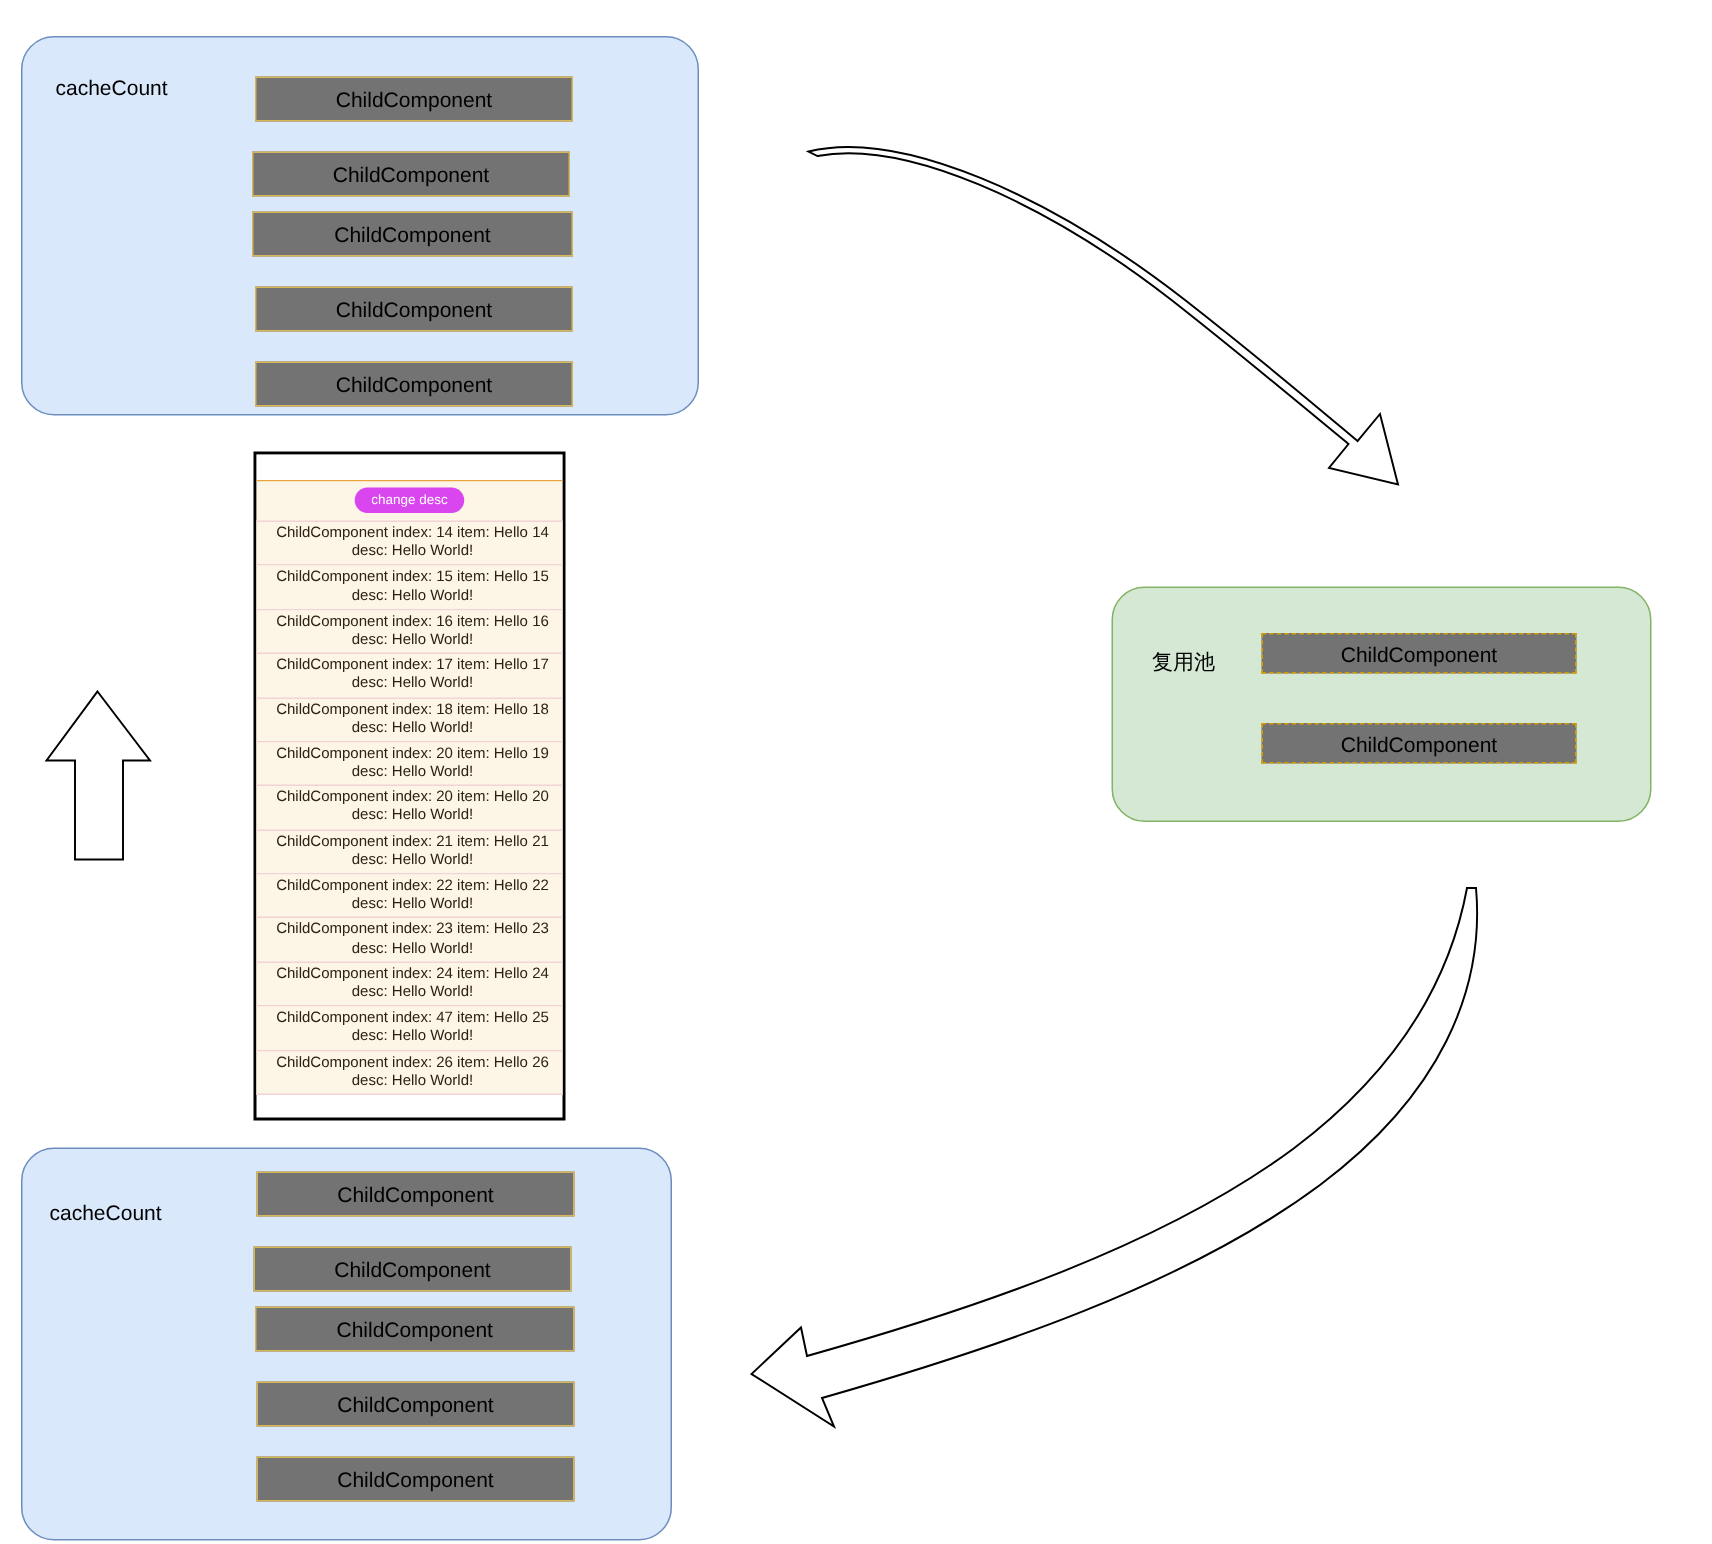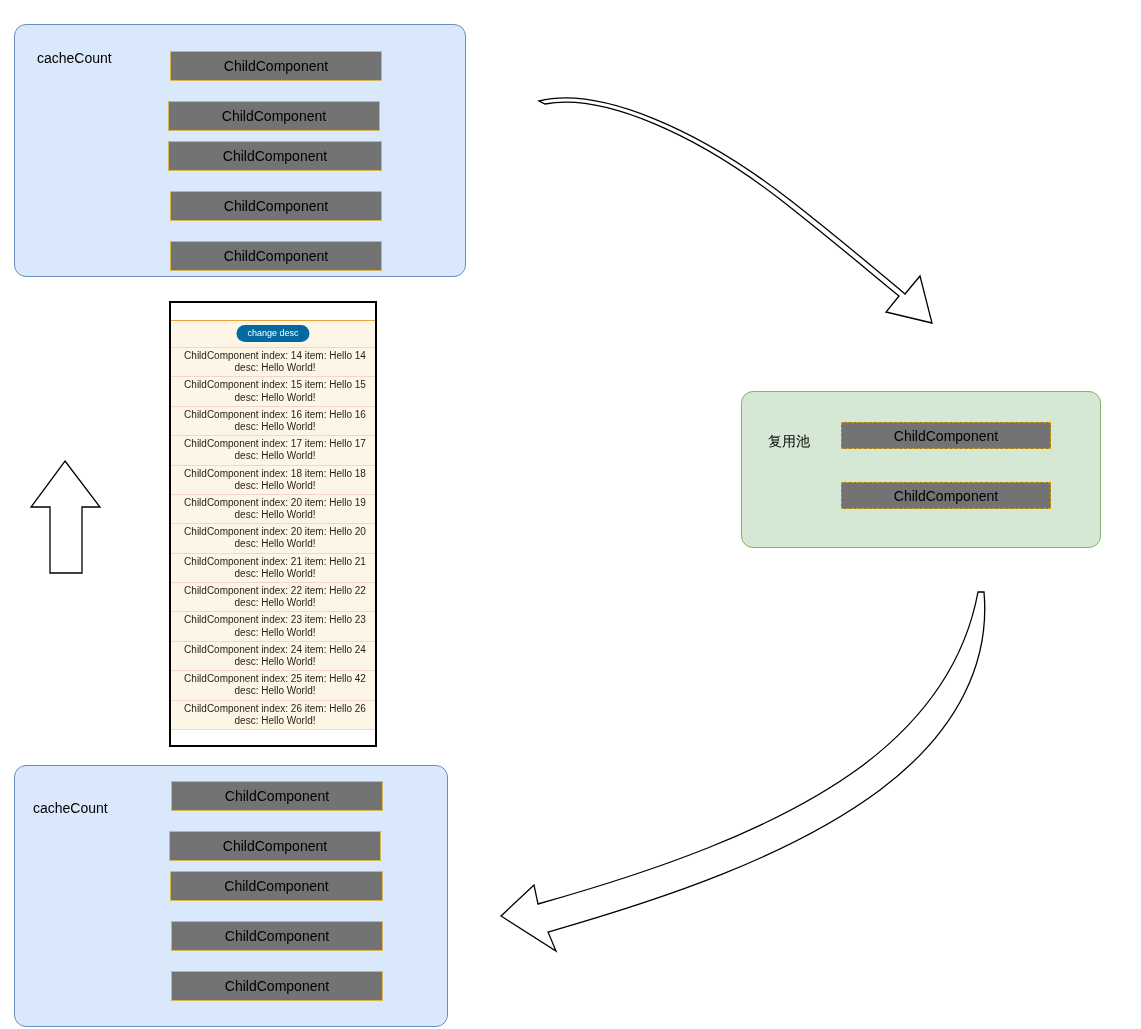--- a/index.html
+++ b/index.html
@@ -20,21 +20,21 @@
     position: absolute;
     left: 0; top: 0;
     width: 1141px;
     height: 1029px;
   }
 
   
   .panel {
     position: absolute;
     box-sizing: border-box;
-    border-radius: 12px;
+    border-radius: 22px;
   }
   .panel-blue {
     background: #dae8fc;
     border: 1px solid #6c8ebf;
   }
   .panel-green {
     background: #d5e8d4;
     border: 1px solid #82b366;
   }
   .panel-label {
@@ -83,21 +83,21 @@
   }
   .list-body {
     position: relative;
     background: #fdf5e6;
   }
   .btn-change-desc {
     position: absolute;
     left: 50%;
     transform: translateX(-50%);
     top: 4px;
-    background: #0369a1;
+    background: #d946ef;
     color: #ffffff;
     border: none;
     border-radius: 11px;
     font-size: 9px;
     font-family: "Liberation Sans", "DejaVu Sans", sans-serif;
     padding: 4px 11px;
     line-height: 1;
     cursor: pointer;
     z-index: 4;
     white-space: nowrap;
@@ -232,21 +232,21 @@
           </div>
           <div class="list-item">
             <span class="li-line">ChildComponent index: 23 item: Hello 23</span>
             <span class="li-line">desc: Hello World!</span>
           </div>
           <div class="list-item">
             <span class="li-line">ChildComponent index: 24 item: Hello 24</span>
             <span class="li-line">desc: Hello World!</span>
           </div>
           <div class="list-item">
-            <span class="li-line">ChildComponent index: 25 item: Hello 42</span>
+            <span class="li-line">ChildComponent index: 47 item: Hello 25</span>
             <span class="li-line">desc: Hello World!</span>
           </div>
           <div class="list-item">
             <span class="li-line">ChildComponent index: 26 item: Hello 26</span>
             <span class="li-line">desc: Hello World!</span>
           </div>
         </div>
 
     </div>
   </div>

